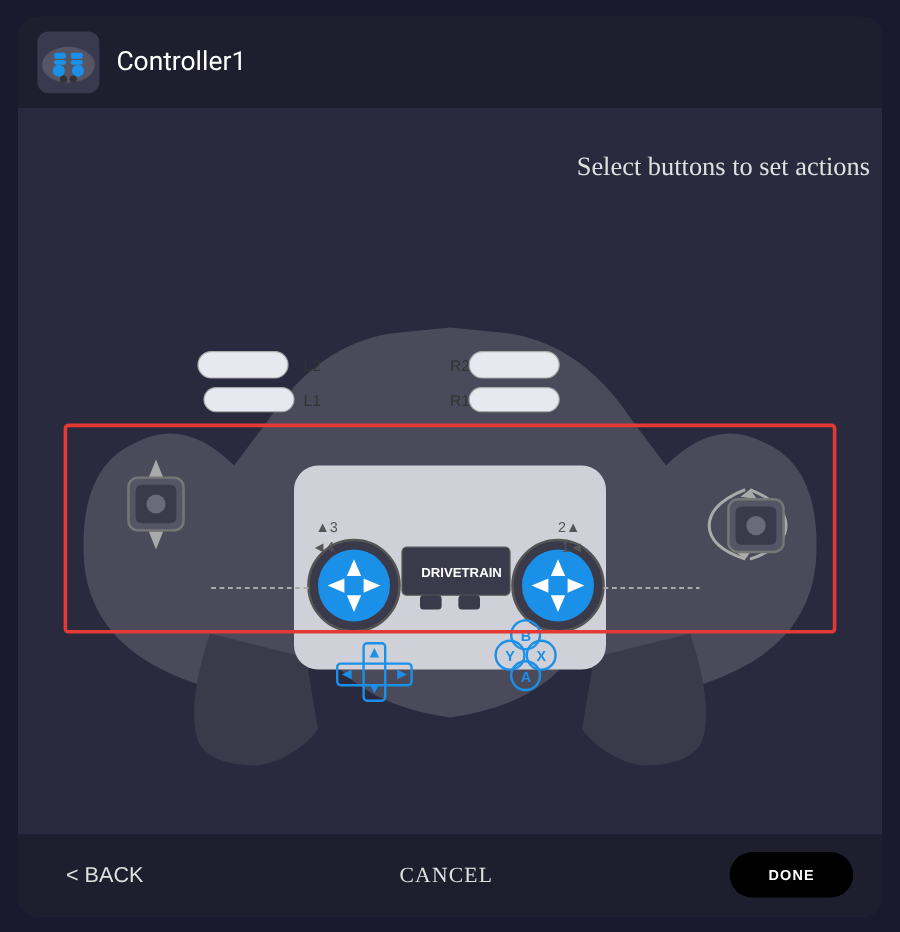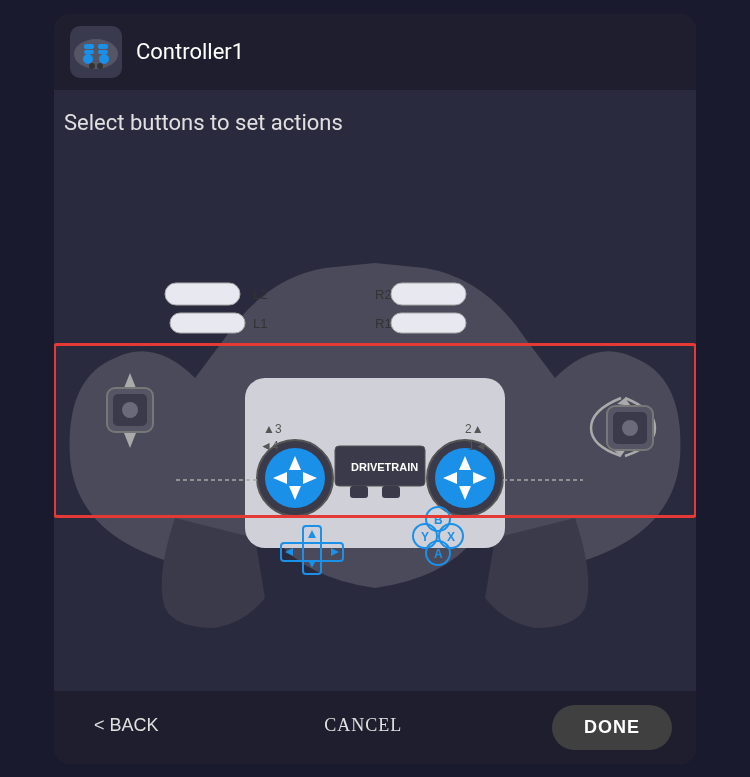--- a/index.html
+++ b/index.html
@@ -6,21 +6,21 @@
     body {
       width: 750px;
       height: 777px;
       background: #1a1a2e;
       display: flex;
       align-items: center;
       justify-content: center;
       font-family: 'Roboto', Arial, sans-serif;
     }
     .dialog {
-      width: 642px;
+      width: 720px;
       height: 750px;
       background: #2a2a3e;
       border-radius: 16px;
       display: flex;
       flex-direction: column;
       overflow: hidden;
       position: relative;
     }
     
     .top-bar {
@@ -34,22 +34,23 @@
       width: 52px;
       height: 52px;
     }
     .controller-name {
       color: #ffffff;
       font-size: 22px;
       font-weight: 400;
     }
     
     .title-area {
-      text-align: left;
-      padding: 20px 10px 10px;
+      text-align: right;
+      padding: 36px 10px 10px;
+      font-family: Liberation Serif, serif;
     }
     .title-text {
       color: #e0e0e0;
       font-size: 22px;
       font-weight: 400;
     }
     
     .controller-area {
       flex: 1;
       display: flex;
@@ -74,21 +75,21 @@
       width: 644px;
       height: 175px;
       z-index: 10;
       pointer-events: none;
     }
     
     .bottom-bar {
       background: #1e1e2e;
       padding: 14px 24px;
       display: flex;
-      align-items: flex-start;
+      align-items: center;
       justify-content: space-between;
     }
     .btn-back {
       color: #e0e0e0;
       font-size: 18px;
       background: none;
       border: none;
       cursor: pointer;
       padding: 10px 16px;
     }
@@ -96,23 +97,23 @@
       color: #e0e0e0;
       font-size: 18px;
       background: none;
       border: none;
       cursor: pointer;
       padding: 10px 20px;
       letter-spacing: 1px;
       font-family: Liberation Serif, serif;
     }
     .btn-done {
-      background: #404040;
+      background: #000000;
       color: #ffffff;
-      font-size: 18px;
+      font-size: 12px;
       font-weight: 600;
       border: none;
       border-radius: 24px;
       padding: 12px 32px;
       cursor: pointer;
       letter-spacing: 1px;
     }
   </style>
 </head>
 <body>

